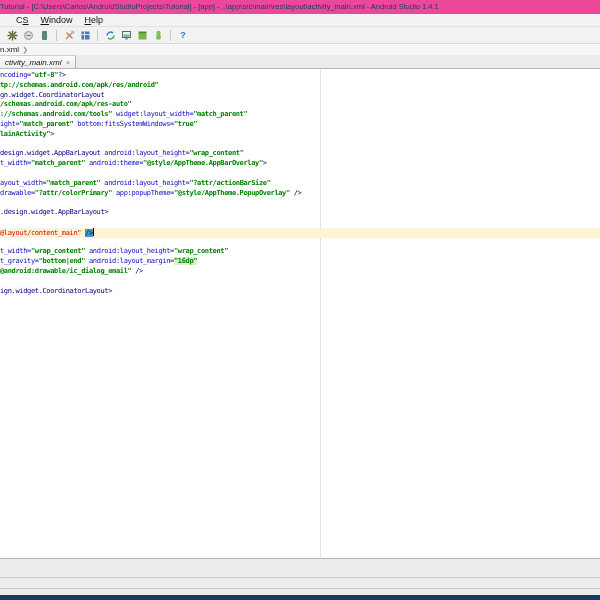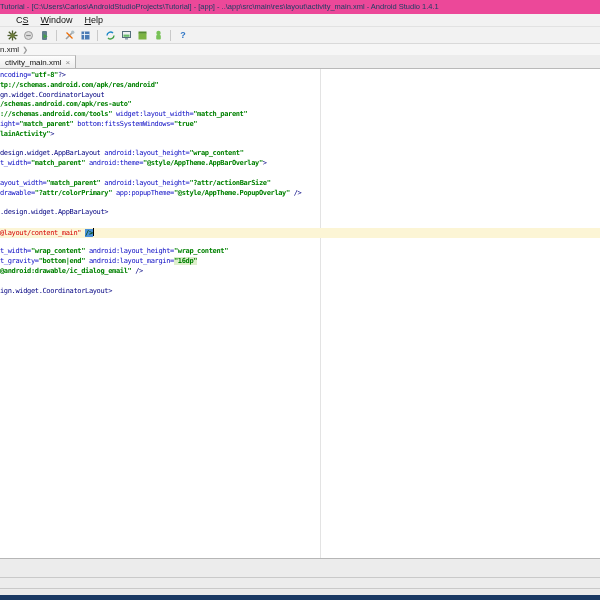--- a/index.html
+++ b/index.html
@@ -27,21 +27,21 @@
   .help-q { font-size:9px; font-weight:bold; color:#2e75c5; line-height:11px; }
 
   
   .navbar { height:12px; background:#f6f6f6; display:flex; align-items:center;
             font-size:8px; color:#222; border-bottom:1px solid #ececec; }
   .crumb { padding:0 2px 0 0; }
   .crumb-chev { color:#9a9a9a; font-size:7px; margin-left:1px; }
 
   
   .tabbar { height:13px; background:#ececec; border-bottom:1px solid #b9b9b9;
-            display:flex; align-items:flex-end; }
+            display:flex; align-items:flex-end;font-style:italic; }
   .tab { height:13px; background:linear-gradient(#fdfdfd,#ededed);
          border-right:1px solid #b0b0b0; border-top:1px solid #cfcfcf;
          display:flex; align-items:center; padding:0 5px; font-size:8px; color:#111; }
   .tab-close { color:#8a8a8a; margin-left:4px; font-size:8px; }
 
   
   .editor { position:relative; height:489px; background:#ffffff; overflow:hidden; }
   .margin-guide { position:absolute; left:320px; top:0; bottom:0; width:1px;
                   background:#e3e3e3; }
   .code { position:absolute; top:2px; left:0; right:0;

